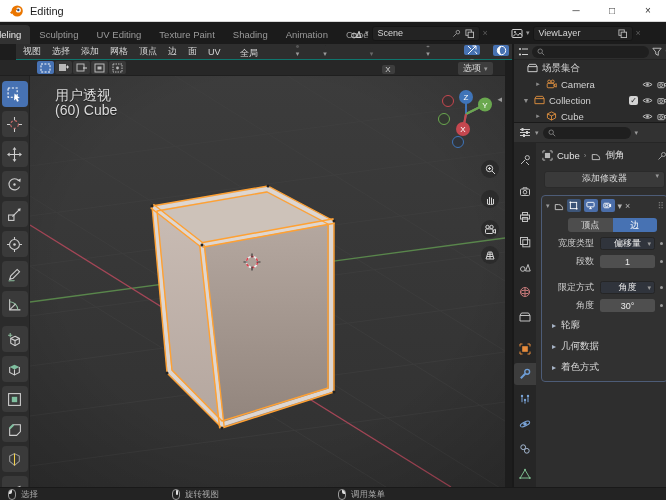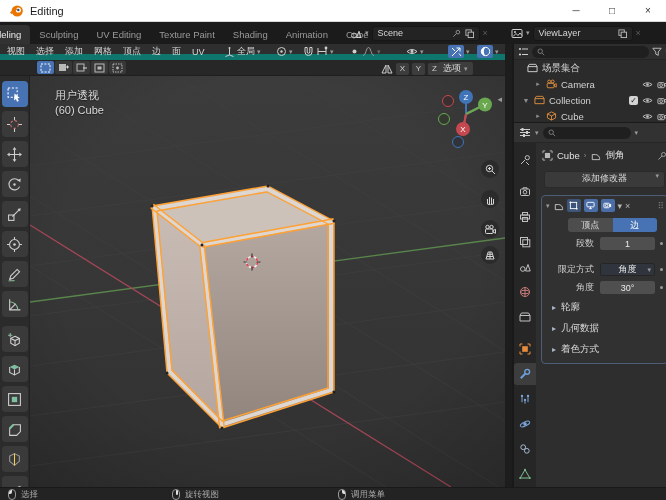--- a/index.html
+++ b/index.html
@@ -19,42 +19,42 @@
 .tabs{position:absolute;left:-13px;bottom:0;display:flex;height:19px;}
 .tab{padding:0 9px;line-height:19px;font-size:9.5px;color:#9a9a9a;border-radius:4px 4px 0 0;white-space:nowrap;}
 .tab.active{background:#323232;color:#e8e8e8;}
 .idsel{position:absolute;top:3px;height:16px;display:flex;align-items:center;gap:3px;}
 .idsel .field{height:15px;background:#232323;border:1px solid #161616;border-radius:3px;
   display:flex;align-items:center;gap:4px;padding:0 5px;color:#d6d6d6;font-size:9px;}
 .dimx{color:#5d5d5d;font-size:9px;}
 .chev{color:#9a9a9a;font-size:7px;}
 
 
-.vph{position:absolute;left:0;top:44px;width:505px;height:16px;background:#2e2e2e;border-bottom:6px solid #0f766e;}
+.vph{position:absolute;left:16px;top:44px;width:505px;height:16px;background:#2e2e2e;border-bottom:1px solid #0f766e;}
 .vmenus{position:absolute;left:7px;top:0;height:15px;display:flex;align-items:center;gap:11px;}
 .vmenu{color:#d8d8d8;font-size:9px;white-space:nowrap;}
-.hctl{position:absolute;top:1px;height:13px;display:flex;align-items:center;gap:2px;}
+.hctl{position:absolute;top:1px;height:13px;display:flex;align-items:center;gap:2px;flex-direction:column;}
 .bluebtn{width:16px;height:13px;background:#4772b3;border-radius:2px;display:flex;align-items:center;justify-content:center;}
 .vts{position:absolute;left:0;top:60px;width:505px;height:16px;background:#272727;border-bottom:1px solid #1f1f1f;}
 .selmodes{position:absolute;left:37px;top:1px;display:flex;gap:1px;}
 .selmode{width:17px;height:13px;border-radius:2px;background:#383838;display:flex;align-items:center;justify-content:center;}
 .selmode.active{background:#4772b3;}
 .xyzbtn{width:13px;height:12px;background:#3d3d3d;border-radius:2px;color:#d0d0d0;font-size:8px;
   display:flex;align-items:center;justify-content:center;}
 .optbtn{height:13px;background:#3d3d3d;border-radius:2px;display:flex;align-items:center;gap:3px;padding:0 5px;color:#d5d5d5;}
 
 
 .vpbody{position:absolute;left:0;top:76px;width:505px;height:411px;background:#333;}
 .toolbar{position:absolute;left:0;top:0;width:30px;height:411px;background:#2b2b2b;border-right:1px solid #222;
   display:flex;flex-direction:column;align-items:center;padding-top:5px;gap:4px;overflow:hidden;}
 .tool{width:26px;height:26px;border-radius:4px;background:#3a3a3a;display:flex;align-items:center;justify-content:center;flex:none;}
 .tool.active{background:#4772b3;}
 .tool.gap{margin-top:5px;}
 .scenewrap{position:absolute;left:30px;top:0;width:475px;height:411px;background:linear-gradient(#3c3c3c,#313131);overflow:hidden;}
-.overlaytxt{position:absolute;left:25px;top:12px;color:#dadada;font-size:11px;line-height:15px;text-shadow:0 1px 1px rgba(0,0,0,.55);}
+.overlaytxt{position:absolute;left:25px;top:12px;color:#dadada;font-size:14px;line-height:15px;text-shadow:0 1px 1px rgba(0,0,0,.55);}
 .collapse{position:absolute;right:3px;top:18px;color:#9a9a9a;font-size:9px;}
 .gizmo{position:absolute;left:408px;top:12px;}
 .vpicon{position:absolute;left:451px;width:18px;height:18px;border-radius:9px;background:rgba(34,34,34,.55);
   display:flex;align-items:center;justify-content:center;}
 
 
 .rcol{position:absolute;left:512px;top:44px;width:161px;height:443px;background:#2b2b2b;border-left:2px solid #191919;}
 .outliner{position:absolute;left:0;top:0;width:159px;height:78px;overflow:hidden;}
 .ohdr{height:16px;background:#2e2e2e;border-bottom:1px solid #242424;display:flex;align-items:center;gap:3px;padding:0 4px;}
 .search{flex:1;height:12px;background:#1f1f1f;border-radius:6px;display:flex;align-items:center;padding:0 5px;gap:3px;}
@@ -286,21 +286,21 @@
         <path d="M5 1v8L1 9 5 1zM7 1v8l4 0L7 1z" fill="none" stroke="#cfcfcf"></path>
       </svg>
       <span class="xyzbtn">X</span>
       <span class="xyzbtn">Y</span>
       <span class="xyzbtn">Z</span>
       <svg width="12" height="11" viewBox="0 0 12 11" style="margin-left:2px;opacity:.7;">
         <rect x="1.5" y="1.5" width="9" height="8" fill="none" stroke="#9a9a9a" stroke-dasharray="1.5 1"></rect>
           <circle cx="6" cy="5.5" r="1.2" fill="#9a9a9a"></circle>
       </svg>
     </div>
-    <div class="hctl" style="left:438px;top:2px;">
+    <div class="hctl" style="left:458px;top:2px;">
       <span class="optbtn">
         <span>选项</span>
         <span class="chev">▾</span>
       </span>
     </div>
   </div>
 
   <div class="vpbody">
 
     <div class="toolbar">
@@ -767,20 +767,28 @@
               <span class="mhx">×</span>
               <span class="mdots">⠿</span>
             </div>
 
             <div class="seg">
               <div class="off">顶点</div>
               <div class="on">边</div>
             </div>
 
             <div class="prow">
+              <span class="plabel">宽度类型</span>
+              <span class="pctl menu">
+                <span>偏移量</span>
+                <span class="chev">▾</span>
+              </span>
+              <span class="pdot"></span>
+            </div>
+            <div class="prow">
               <span class="plabel">段数</span>
               <span class="pctl num">1</span>
               <span class="pdot"></span>
             </div>
             <div class="prow gap">
               <span class="plabel">限定方式</span>
               <span class="pctl menu">
                 <span>角度</span>
                 <span class="chev">▾</span>
               </span>

